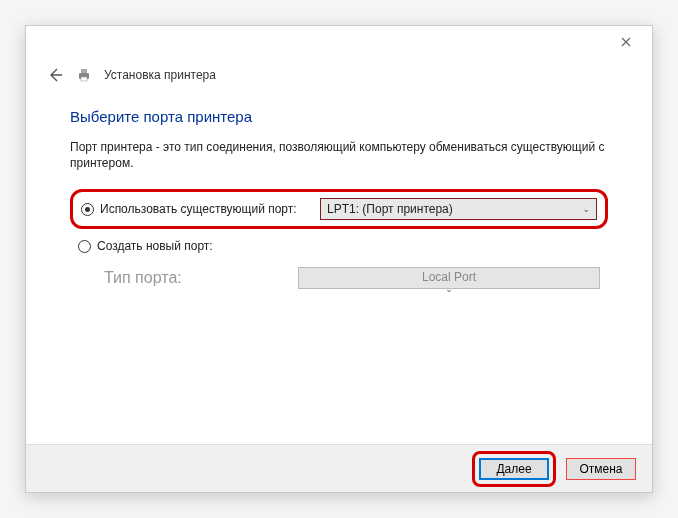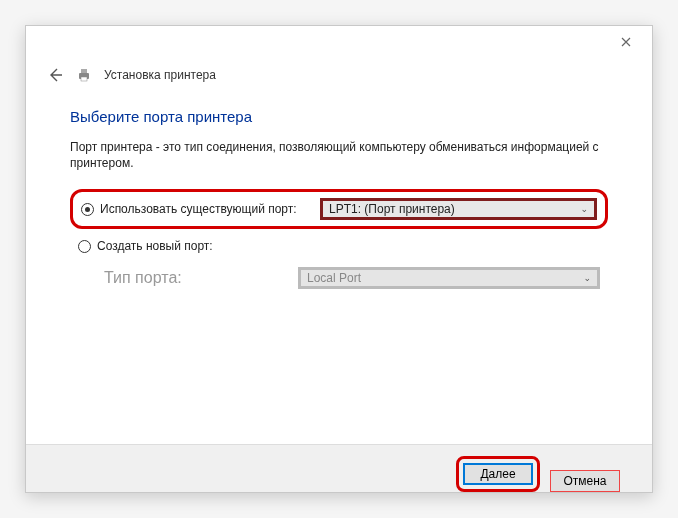--- a/index.html
+++ b/index.html
@@ -97,33 +97,34 @@
     }
     .radio-label {
       font-size: 12px;
       color: #222;
       width: 220px;
       flex-shrink: 0;
     }
     .select-box {
       flex: 1;
       height: 22px;
-      border: 3px solid #7f1d1d;
+      border: 1px solid #7f1d1d;
       background: #e8e8e8;
       display: flex;
       align-items: center;
       justify-content: space-between;
       padding: 2px 6px;
       font-size: 12px;
       color: #222;
     }
     .select-box.disabled {
       color: #888;
       border-color: #bbb;
       background: #e5e5e5;
+      flex-direction: column;
     }
     .select-chevron {
       font-size: 9px;
       color: #555;
     }
     .sub-row {
       display: flex;
       align-items: center;
       padding: 4px 8px 4px 34px;
     }
@@ -134,22 +135,22 @@
       flex-shrink: 0;
     }
     .button-bar {
       position: absolute;
       bottom: 0; left: 0; right: 0;
       height: 48px;
       background: #f0f0f0;
       border-top: 1px solid #ddd;
       display: flex;
       justify-content: flex-end;
-      align-items: flex-end;
-      padding-right: 32px;
+      align-items: center;
+      padding-right: 16px;
       gap: 10px;
     }
     .btn {
       min-width: 70px;
       height: 22px;
       border: 1px solid #ef4444;
       background: #e1e1e1;
       font-size: 12px;
       display: flex;
       align-items: center;
@@ -190,21 +191,21 @@
           <rect x="3" y="6" width="10" height="6" fill="#888" rx="1"></rect>
           <rect x="5" y="2" width="6" height="4" fill="#aaa"></rect>
           <rect x="5" y="10" width="6" height="4" fill="#fff" stroke="#888" stroke-width="0.5"></rect>
         </svg>
     </div>
     <div class="wizard-title">Установка принтера</div>
   </div>
 
   <div class="content">
     <h1 class="page-heading">Выберите порта принтера</h1>
-    <p class="page-desc">Порт принтера - это тип соединения, позволяющий компьютеру обмениваться информацией с принтером.</p>
+    <p class="page-desc">Порт принтера - это тип соединения, позволяющий компьютеру обмениваться существующий с принтером.</p>
 
     <div class="option-row highlight">
       <div class="radio checked"></div>
       <div class="radio-label">Использовать существующий порт:</div>
       <div class="select-box">
         <span>LPT1: (Порт принтера)</span>
         <span class="select-chevron">⌄</span>
       </div>
     </div>
 

